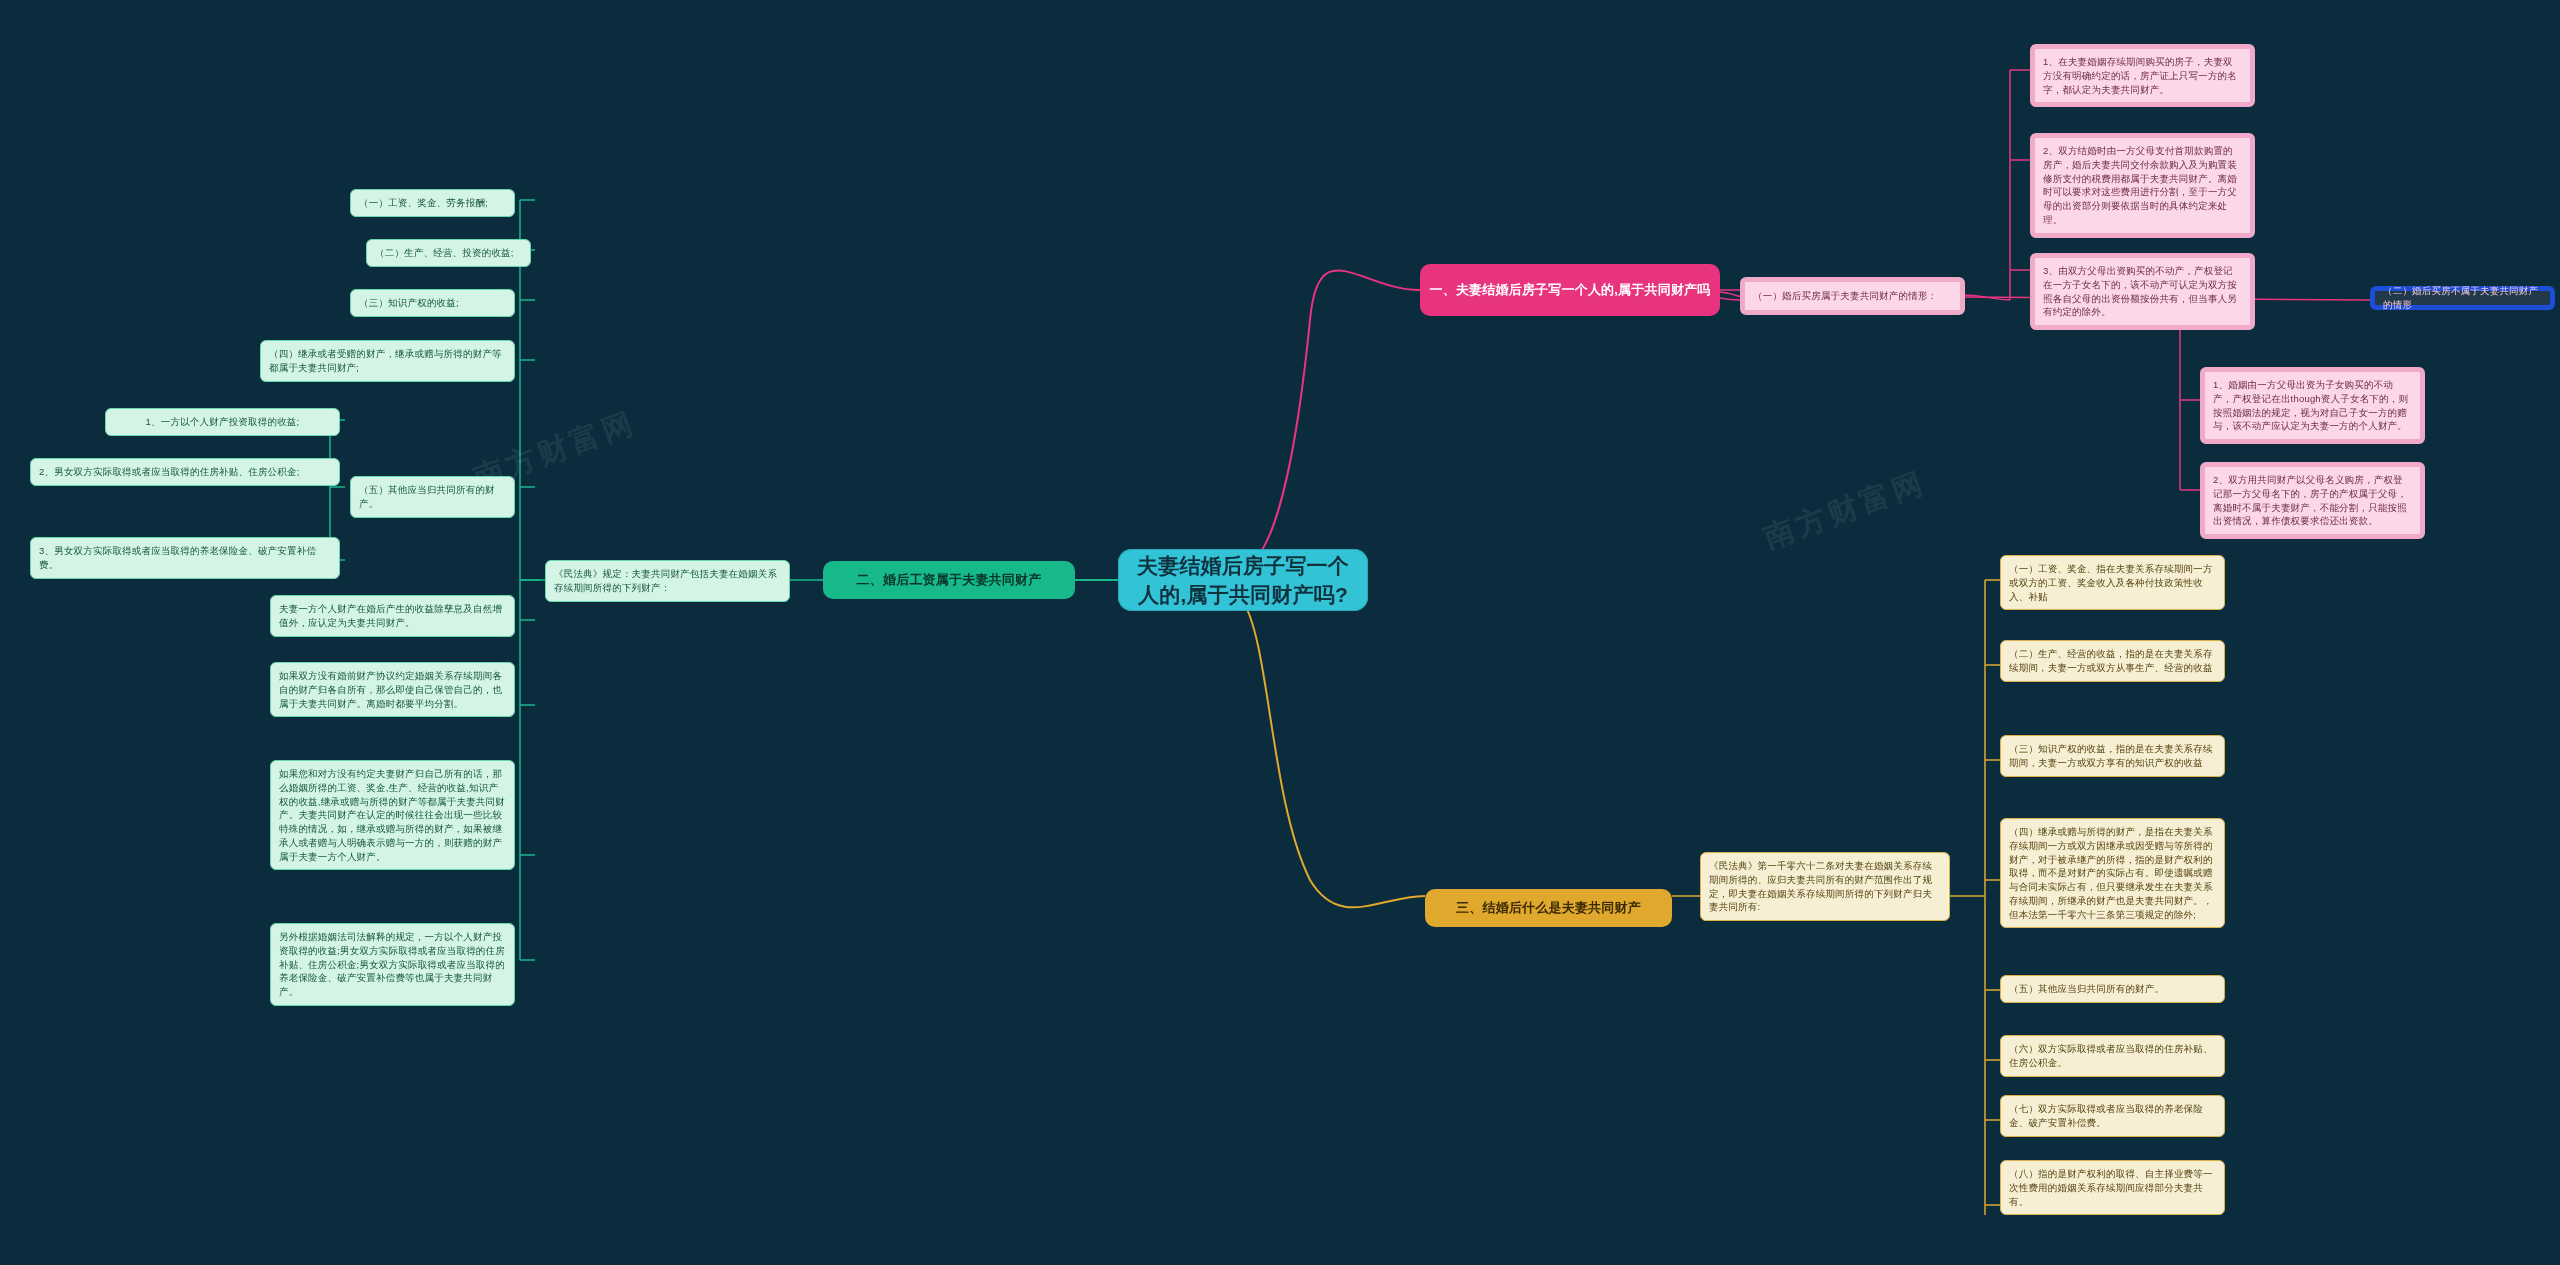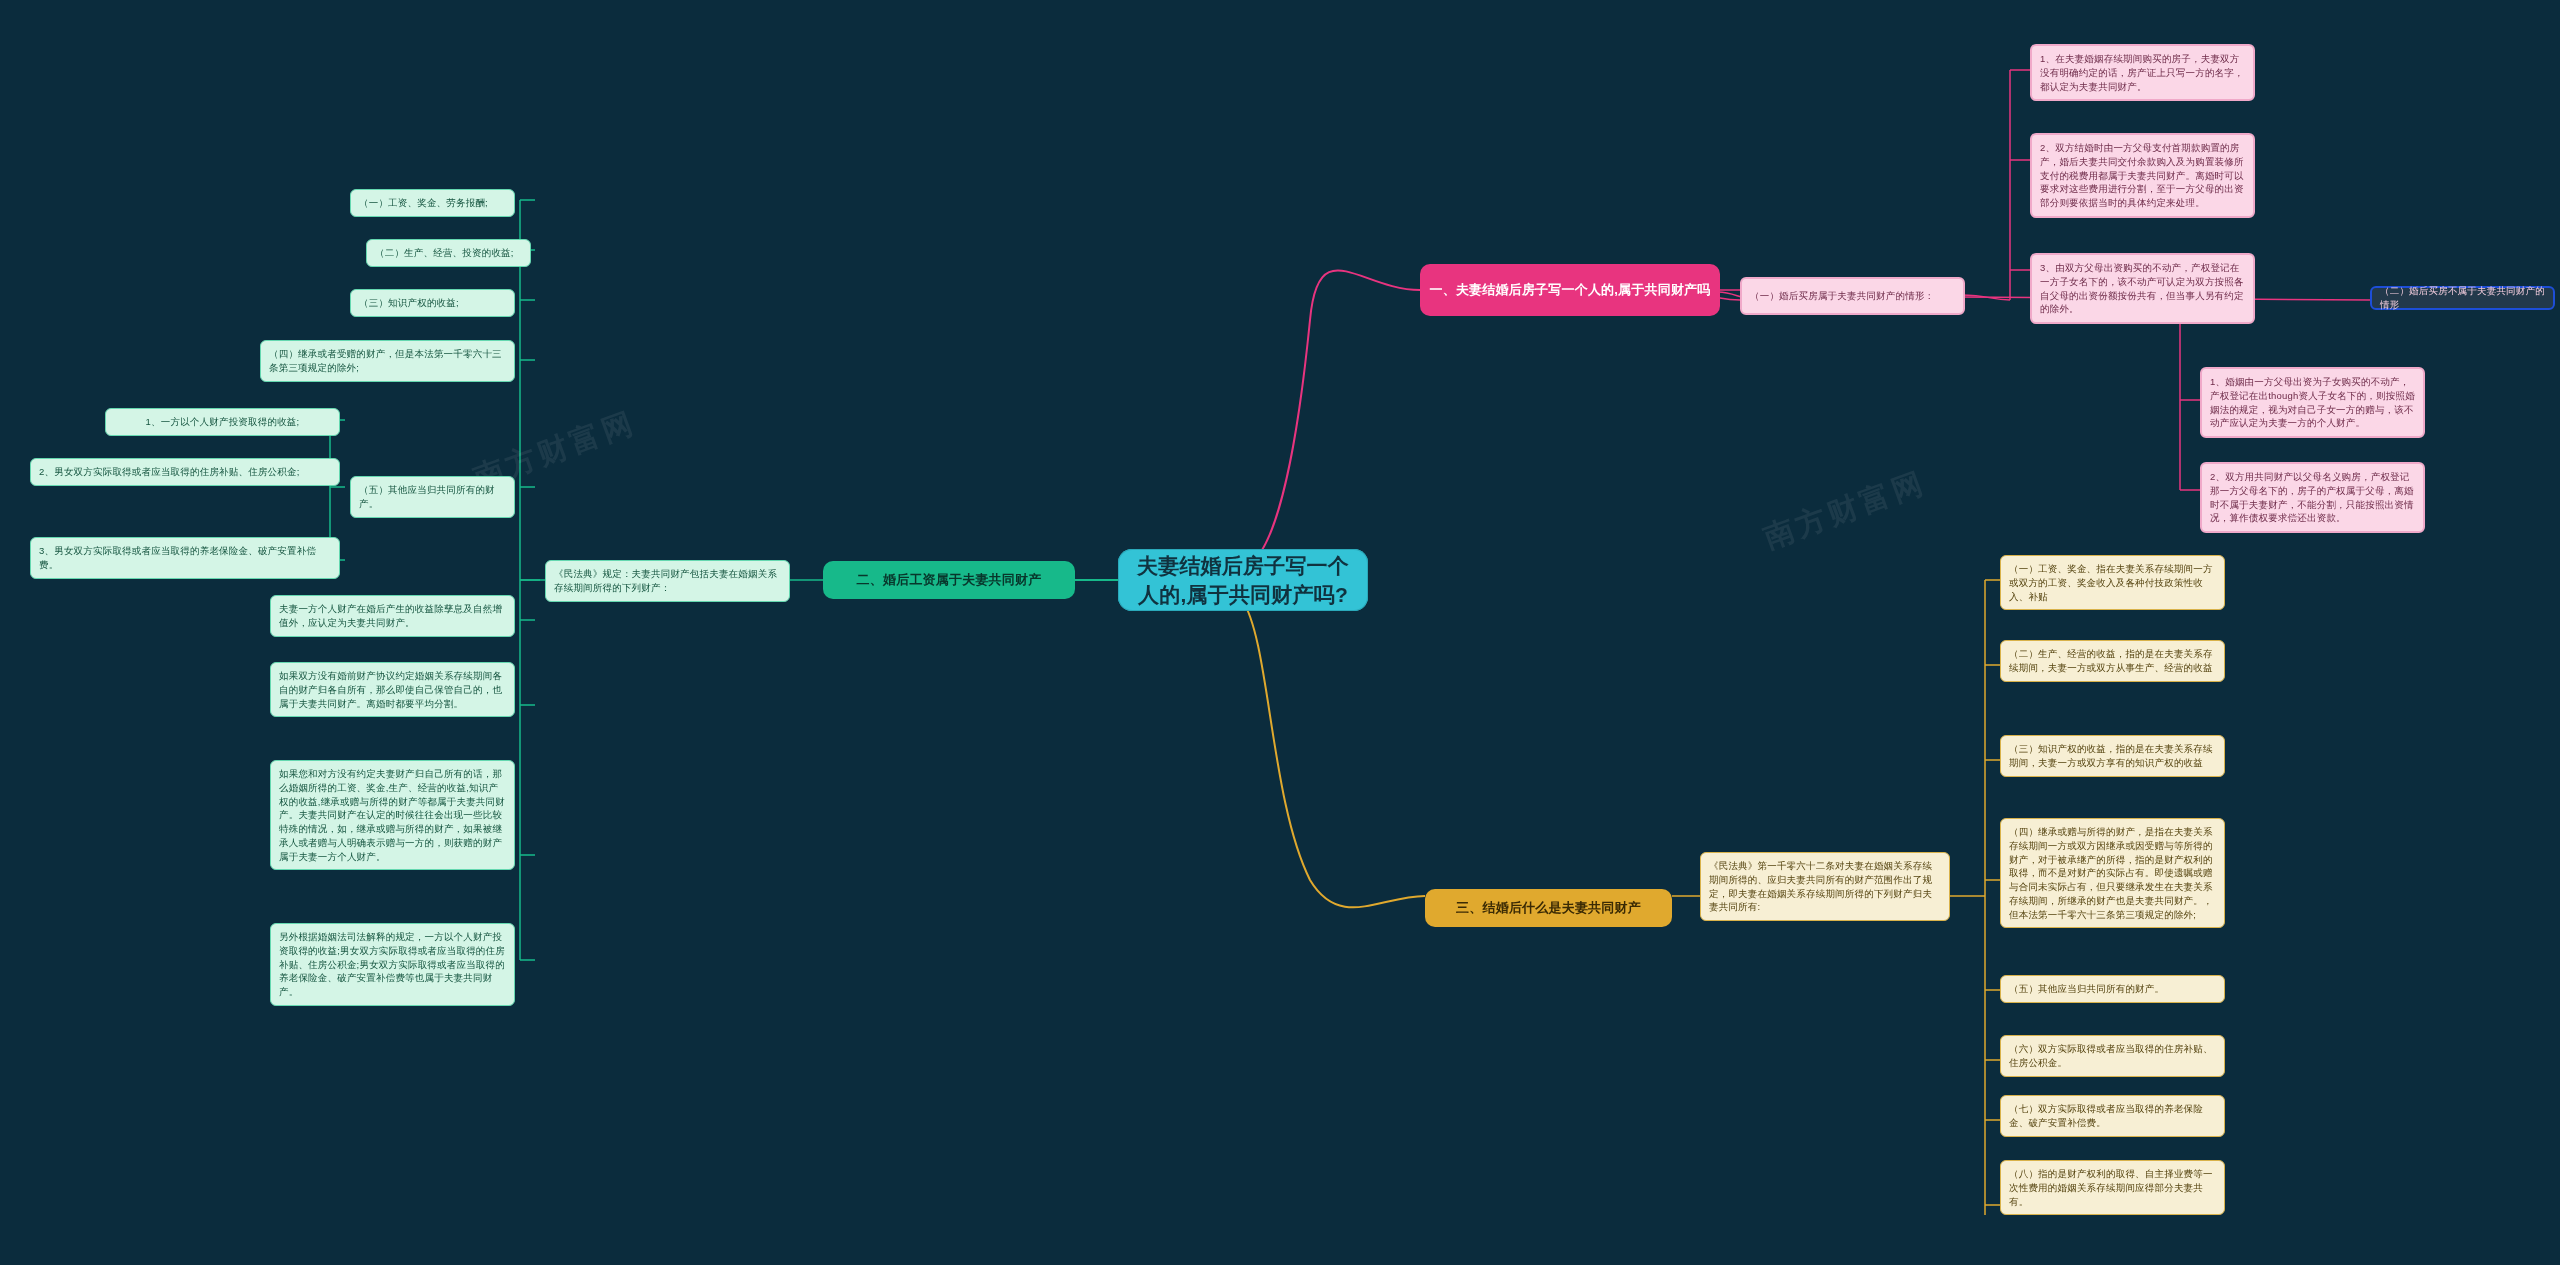--- a/index.html
+++ b/index.html
@@ -10,21 +10,21 @@
         letter-spacing:.2px;word-break:break-all;}
   .center{background:#33c3d6;color:#10323f;border-radius:14px;font-size:21px;font-weight:bold;
           display:flex;align-items:center;justify-content:center;text-align:center;line-height:1.4;
           box-shadow:0 0 0 1px #2aa9ba inset;}
   .br1{background:#e8347f;color:#ffffff;border-radius:10px;font-size:13px;font-weight:bold;
        display:flex;align-items:center;justify-content:center;text-align:center;}
   .br2{background:#17b98a;color:#08362b;border-radius:10px;font-size:13px;font-weight:bold;
        display:flex;align-items:center;justify-content:center;}
   .br3{background:#e0a92e;color:#3a2a04;border-radius:10px;font-size:13px;font-weight:bold;
        display:flex;align-items:center;justify-content:center;text-align:center;margin-top:12px;}
-  .pinkbox{border:2px solid #1d4ed8;background:rgba(244,180,209,0.10);color:#f6cfe0;font-size:9.5px;}
+  .pinkbox{border:5px solid #1d4ed8;background:rgba(244,180,209,0.10);color:#f6cfe0;font-size:9.5px;}
   .pinkbox.filled{background:#fbd7e7;color:#6d2a48;border-color:#f0a9c9;}
   .greenbox{border:1px solid #4fd1a5;background:rgba(79,209,165,0.10);color:#bdf0dd;font-size:9.5px;}
   .greenbox.filled{background:#d4f5e6;color:#14543f;border-color:#65d8b0;}
   .goldbox{border:1px solid #d9b24a;background:rgba(217,178,74,0.10);color:#efdcab;font-size:9.5px;}
   .goldbox.filled{background:#f7efd4;color:#54430f;border-color:#d9b24a;}
   .wm{position:absolute;color:rgba(255,255,255,0.07);font-size:30px;font-weight:bold;letter-spacing:4px;
       transform:rotate(-20deg);pointer-events:none;}
 </style>
 </head>
 <body>
@@ -80,21 +80,21 @@
 
   <div class="node pinkbox filled" style="left:2200px;top:367px;width:225px;">1、婚姻由一方父母出资为子女购买的不动产，产权登记在出though资人子女名下的，则按照婚姻法的规定，视为对自己子女一方的赠与，该不动产应认定为夫妻一方的个人财产。</div>
   <div class="node pinkbox filled" style="left:2200px;top:462px;width:225px;">2、双方用共同财产以父母名义购房，产权登记那一方父母名下的，房子的产权属于父母，离婚时不属于夫妻财产，不能分割，只能按照出资情况，算作债权要求偿还出资款。</div>
 
   <div class="node br2" style="left:823px;top:561px;width:252px;height:38px;">二、婚后工资属于夫妻共同财产</div>
   <div class="node greenbox filled" style="left:545px;top:560px;width:245px;">《民法典》规定：夫妻共同财产包括夫妻在婚姻关系存续期间所得的下列财产：</div>
 
   <div class="node greenbox filled" style="left:350px;top:189px;width:165px;">（一）工资、奖金、劳务报酬;</div>
   <div class="node greenbox filled" style="left:350px;top:239px;width:165px;margin-left:16px;">（二）生产、经营、投资的收益;</div>
   <div class="node greenbox filled" style="left:350px;top:289px;width:165px;">（三）知识产权的收益;</div>
-  <div class="node greenbox filled" style="left:260px;top:340px;width:255px;">（四）继承或者受赠的财产，但是本法第一千零六十三条第三项规定的除外;</div>
+  <div class="node greenbox filled" style="left:260px;top:340px;width:255px;">（四）继承或者受赠的财产，继承或赠与所得的财产等都属于夫妻共同财产;</div>
   <div class="node greenbox filled" style="left:350px;top:476px;width:165px;">（五）其他应当归共同所有的财产。</div>
 
   <div class="node greenbox filled" style="left:105px;top:408px;width:235px;text-align:center;">1、一方以个人财产投资取得的收益;</div>
   <div class="node greenbox filled" style="left:30px;top:458px;width:310px;">2、男女双方实际取得或者应当取得的住房补贴、住房公积金;</div>
   <div class="node greenbox filled" style="left:30px;top:537px;width:310px;">3、男女双方实际取得或者应当取得的养老保险金、破产安置补偿费。</div>
 
   <div class="node greenbox filled" style="left:270px;top:595px;width:245px;">夫妻一方个人财产在婚后产生的收益除孳息及自然增值外，应认定为夫妻共同财产。</div>
   <div class="node greenbox filled" style="left:270px;top:662px;width:245px;">如果双方没有婚前财产协议约定婚姻关系存续期间各自的财产归各自所有，那么即使自己保管自己的，也属于夫妻共同财产。离婚时都要平均分割。</div>
   <div class="node greenbox filled" style="left:270px;top:760px;width:245px;">如果您和对方没有约定夫妻财产归自己所有的话，那么婚姻所得的工资、奖金,生产、经营的收益,知识产权的收益,继承或赠与所得的财产等都属于夫妻共同财产。夫妻共同财产在认定的时候往往会出现一些比较特殊的情况，如，继承或赠与所得的财产，如果被继承人或者赠与人明确表示赠与一方的，则获赠的财产属于夫妻一方个人财产。</div>
   <div class="node greenbox filled" style="left:270px;top:923px;width:245px;">另外根据婚姻法司法解释的规定，一方以个人财产投资取得的收益;男女双方实际取得或者应当取得的住房补贴、住房公积金;男女双方实际取得或者应当取得的养老保险金、破产安置补偿费等也属于夫妻共同财产。</div>

